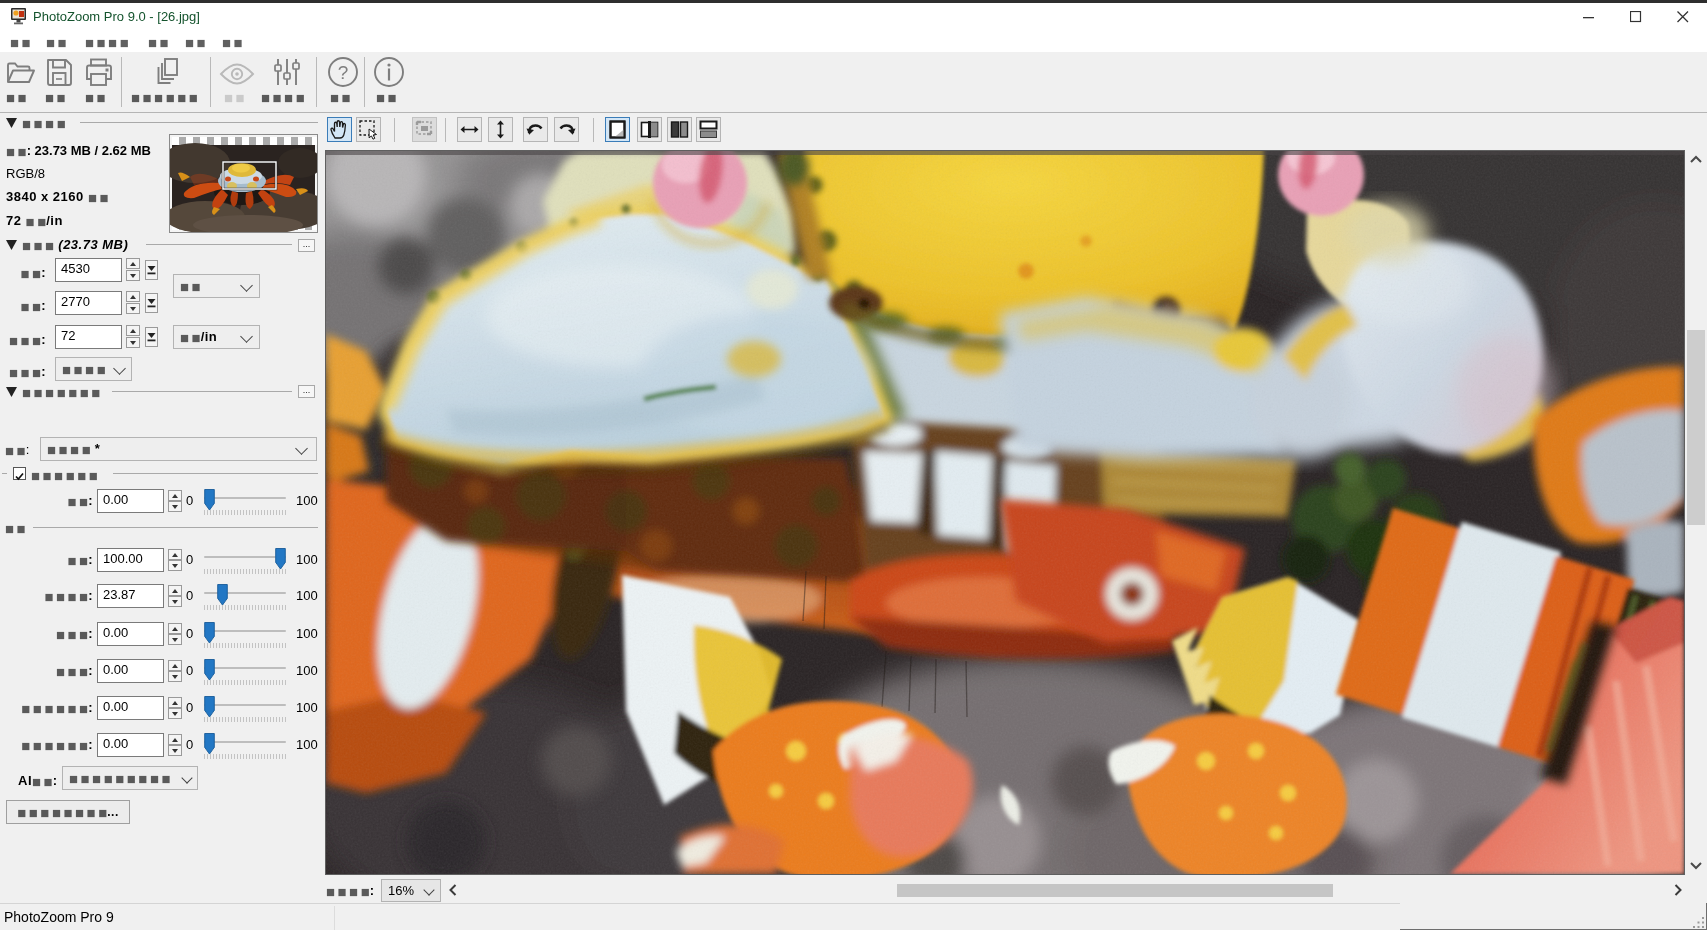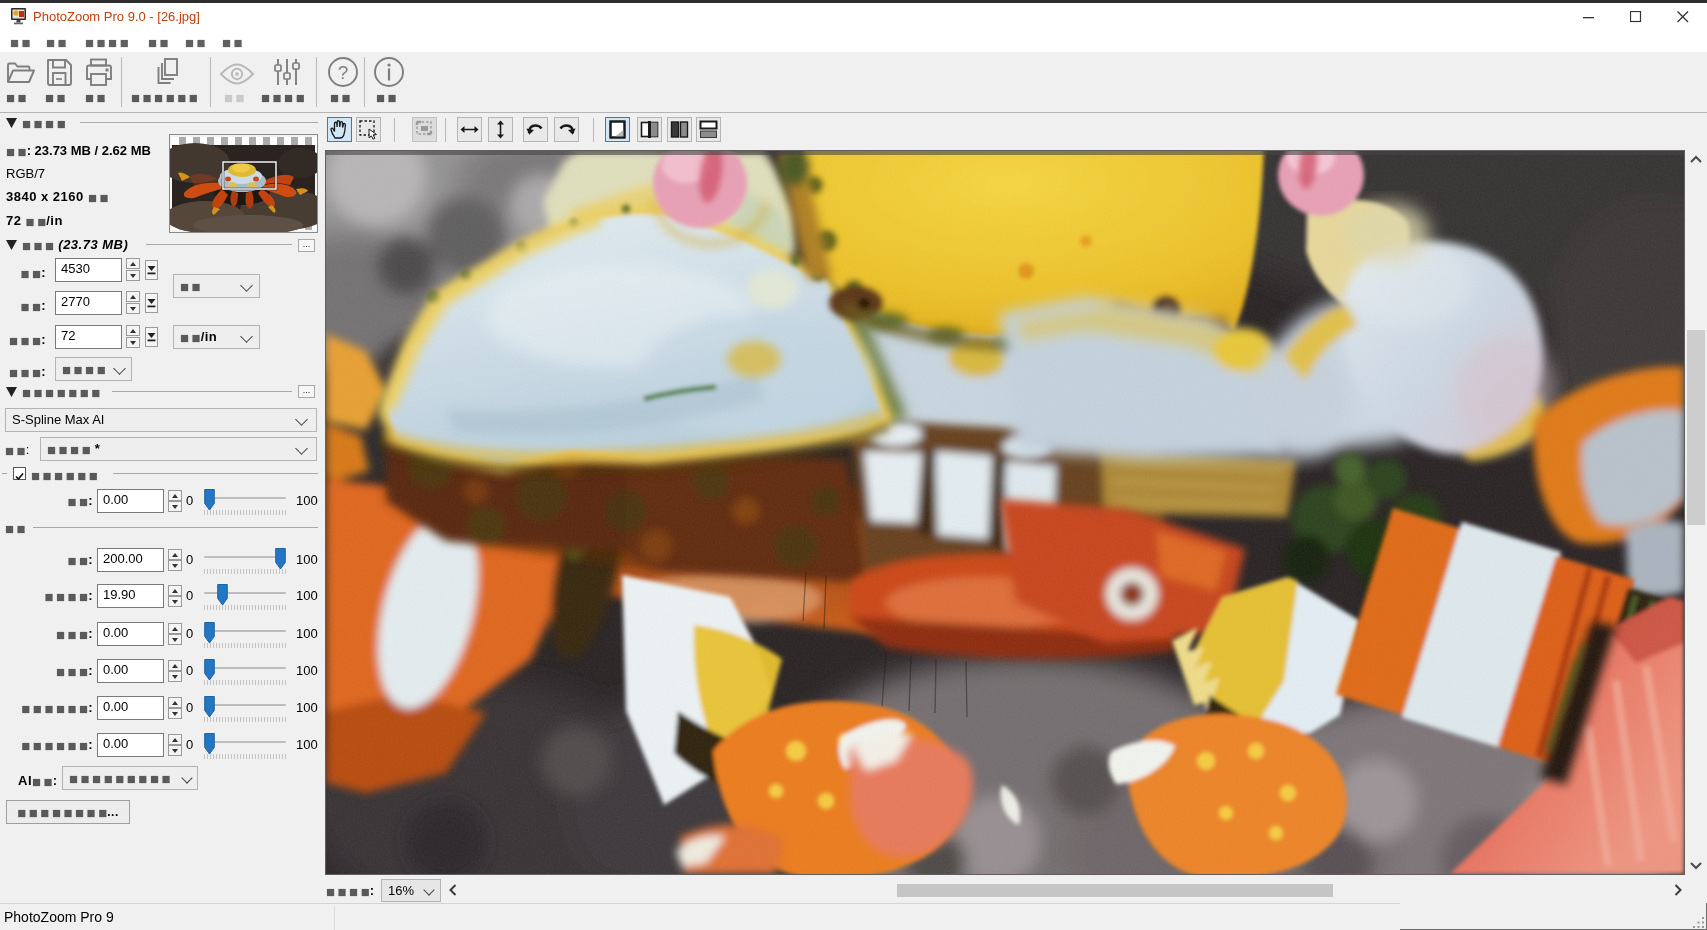--- a/index.html
+++ b/index.html
@@ -32,21 +32,21 @@
 
   <div class="abs" id="titlebar" style="left:0;top:3px;width:1707px;height:27px;background:#ffffff;">
     <svg class="abs" style="left:10px;top:4px;" width="18" height="18" viewBox="0 0 18 18">
       <rect x="1" y="1" width="15" height="12" rx="1" fill="#2b2b2b"></rect>
       <rect x="2.5" y="2.5" width="12" height="9" fill="#e8e2d8"></rect>
       <circle cx="6" cy="6" r="2.6" fill="#f0a020"></circle>
       <rect x="9" y="4" width="5" height="6" fill="#c03010"></rect>
       <rect x="6.5" y="13" width="4" height="2.5" fill="#444"></rect>
       <rect x="4" y="15.5" width="9" height="1.8" fill="#666"></rect>
     </svg>
-    <div class="abs" style="left:33px;top:6px;font-size:13px;color:#c2410c;">PhotoZoom Pro 9.0 - [26.jpg]</div>
+    <div class="abs" style="left:33px;top:6px;font-size:13px;color:#14532d;">PhotoZoom Pro 9.0 - [26.jpg]</div>
     <svg class="abs" style="left:1583px;top:9px;" width="12" height="12" viewBox="0 0 12 12">
         <rect x="0" y="5" width="11" height="1.3" fill="#333"></rect>
       </svg>
     <svg class="abs" style="left:1630px;top:8px;" width="12" height="12" viewBox="0 0 12 12">
         <rect x="0.5" y="0.5" width="10" height="10" fill="none" stroke="#333" stroke-width="1.2"></rect>
       </svg>
     <svg class="abs" style="left:1677px;top:8px;" width="12" height="12" viewBox="0 0 12 12">
         <path d="M0.5 0.5 L11 11 M11 0.5 L0.5 11" stroke="#333" stroke-width="1.3"></path>
       </svg>
   </div>
@@ -127,21 +127,21 @@
   </div>
 
   <div class="abs" id="panel" style="left:0;top:113px;width:325px;height:790px;background:#f0f0f0;">
 
     <svg class="abs" style="left:6px;top:5px;" width="11" height="10" viewBox="0 0 11 10">
         <path d="M0 0 h11 l-5.5 10 z" fill="#222"></path>
       </svg>
     <div class="cjkb abs t13" style="left:22px;top:2px;"><span class="cj">■■■■</span></div>
     <div class="hline" style="left:80px;top:9px;width:238px;"></div>
     <div class="abs t13" style="left:6px;top:30px;font-weight:bold;"><span class="cj">■■</span>: 23.73 MB / 2.62 MB</div>
-    <div class="abs t13" style="left:6px;top:53px;">RGB/7</div>
+    <div class="abs t13" style="left:6px;top:53px;">RGB/8</div>
     <div class="cjkb abs t13" style="left:6px;top:76px;">3840 x 2160 <span class="cj">■■</span></div>
     <div class="cjkb abs t13" style="left:6px;top:100px;">72 <span class="cj">■■</span>/in</div>
 
     <div class="abs" style="left:169px;top:21px;width:149px;height:99px;border:1px solid #8a8a8a;background:#fff;box-sizing:border-box;">
       <svg width="147" height="97" viewBox="0 0 147 97">
         <rect x="0" y="0" width="147" height="97" fill="#f4f4f4"></rect>
         <g>
           <rect x="2" y="2" width="143" height="8" fill="#ababab"></rect>
           <rect x="2" y="87" width="143" height="8" fill="#ababab"></rect>
           <rect x="2" y="2" width="7" height="8" fill="#fff"></rect>
@@ -263,24 +263,20 @@
         <span class="cjkb tx"><span class="cj">■■■■</span></span>
         <span class="chev" style="right:7px;top:6px;"></span>
       </div>
 
     <svg class="abs" style="left:6px;top:274px;" width="11" height="10" viewBox="0 0 11 10">
         <path d="M0 0 h11 l-5.5 10 z" fill="#222"></path>
       </svg>
     <div class="cjkb abs t13" style="left:22px;top:271px;"><span class="cj">■■■■■■■</span></div>
     <div class="hline" style="left:112px;top:278px;width:180px;"></div>
     <div class="abs" style="left:298px;top:272px;width:17px;height:13px;background:#f6f6f6;border:1px solid #a8a8a8;box-sizing:border-box;font-size:9px;text-align:center;line-height:9px;color:#222;">...</div>
-    <div class="dd" style="left:5px;top:295px;width:312px;height:24px;">
-        <span class="tx">S-Spline Max AI</span>
-        <span class="chev" style="right:10px;top:6px;"></span>
-      </div>
     <div class="lbl" style="left:5px;top:329px;"><span class="cj">■■</span>:</div>
     <div class="dd" style="left:40px;top:324px;width:277px;height:24px;">
         <span class="cjkb tx"><span class="cj">■■■■</span> *</span>
         <span class="chev" style="right:10px;top:6px;"></span>
       </div>
 
     <div class="abs" style="left:13px;top:354px;width:13px;height:13px;background:#fff;border:1px solid #555;box-sizing:border-box;">
       <svg width="11" height="11" viewBox="0 0 11 11">
           <path d="M2 5.5 L4.4 8 L9 2.5" fill="none" stroke="#111" stroke-width="1.7"></path>
         </svg>
@@ -299,37 +295,37 @@
       </div>
     <div class="lbl" style="left:186px;top:380px;">0</div>
     <div class="slider-track" style="left:204px;top:384px;width:82px;"></div>
     <svg class="thumbp" style="left:204px;top:376px;" width="11" height="23" viewBox="0 0 11 23">
         <path d="M0.5 0.5 h10 v14.5 l-5 7 l-5 -7 z" fill="#2277c4" stroke="#1b5e9b" stroke-width="1"></path>
       </svg>
     <div class="abs" style="left:204px;top:397px;width:83px;height:5px;background:repeating-linear-gradient(90deg,#c3c3c3 0 1px,transparent 1px 3px);"></div>
     <div class="lbl" style="left:296px;top:380px;">100</div>
 
     <div class="cjkb lbl" style="left:0;top:439px;width:93px;text-align:right;"><span class="cj">■■</span>:</div>
-    <div class="inp" style="left:97px;top:435px;width:67px;height:24px;">200.00</div>
+    <div class="inp" style="left:97px;top:435px;width:67px;height:24px;">100.00</div>
     <div class="spbtn" style="left:168px;top:436px;">
         <span class="arr-u"></span>
       </div>
     <div class="spbtn" style="left:168px;top:447px;">
         <span class="arr-d"></span>
       </div>
     <div class="lbl" style="left:186px;top:439px;">0</div>
     <div class="slider-track" style="left:204px;top:443px;width:82px;"></div>
     <svg class="thumbp" style="left:275px;top:435px;" width="11" height="23" viewBox="0 0 11 23">
         <path d="M0.5 0.5 h10 v14.5 l-5 7 l-5 -7 z" fill="#2277c4" stroke="#1b5e9b" stroke-width="1"></path>
       </svg>
     <div class="abs" style="left:204px;top:456px;width:83px;height:5px;background:repeating-linear-gradient(90deg,#c3c3c3 0 1px,transparent 1px 3px);"></div>
     <div class="lbl" style="left:296px;top:439px;">100</div>
 
     <div class="cjkb lbl" style="left:0;top:475px;width:93px;text-align:right;"><span class="cj">■■■■</span>:</div>
-    <div class="inp" style="left:97px;top:471px;width:67px;height:24px;">19.90</div>
+    <div class="inp" style="left:97px;top:471px;width:67px;height:24px;">23.87</div>
     <div class="spbtn" style="left:168px;top:472px;">
         <span class="arr-u"></span>
       </div>
     <div class="spbtn" style="left:168px;top:483px;">
         <span class="arr-d"></span>
       </div>
     <div class="lbl" style="left:186px;top:475px;">0</div>
     <div class="slider-track" style="left:204px;top:479px;width:82px;"></div>
     <svg class="thumbp" style="left:217px;top:471px;" width="11" height="23" viewBox="0 0 11 23">
         <path d="M0.5 0.5 h10 v14.5 l-5 7 l-5 -7 z" fill="#2277c4" stroke="#1b5e9b" stroke-width="1"></path>

